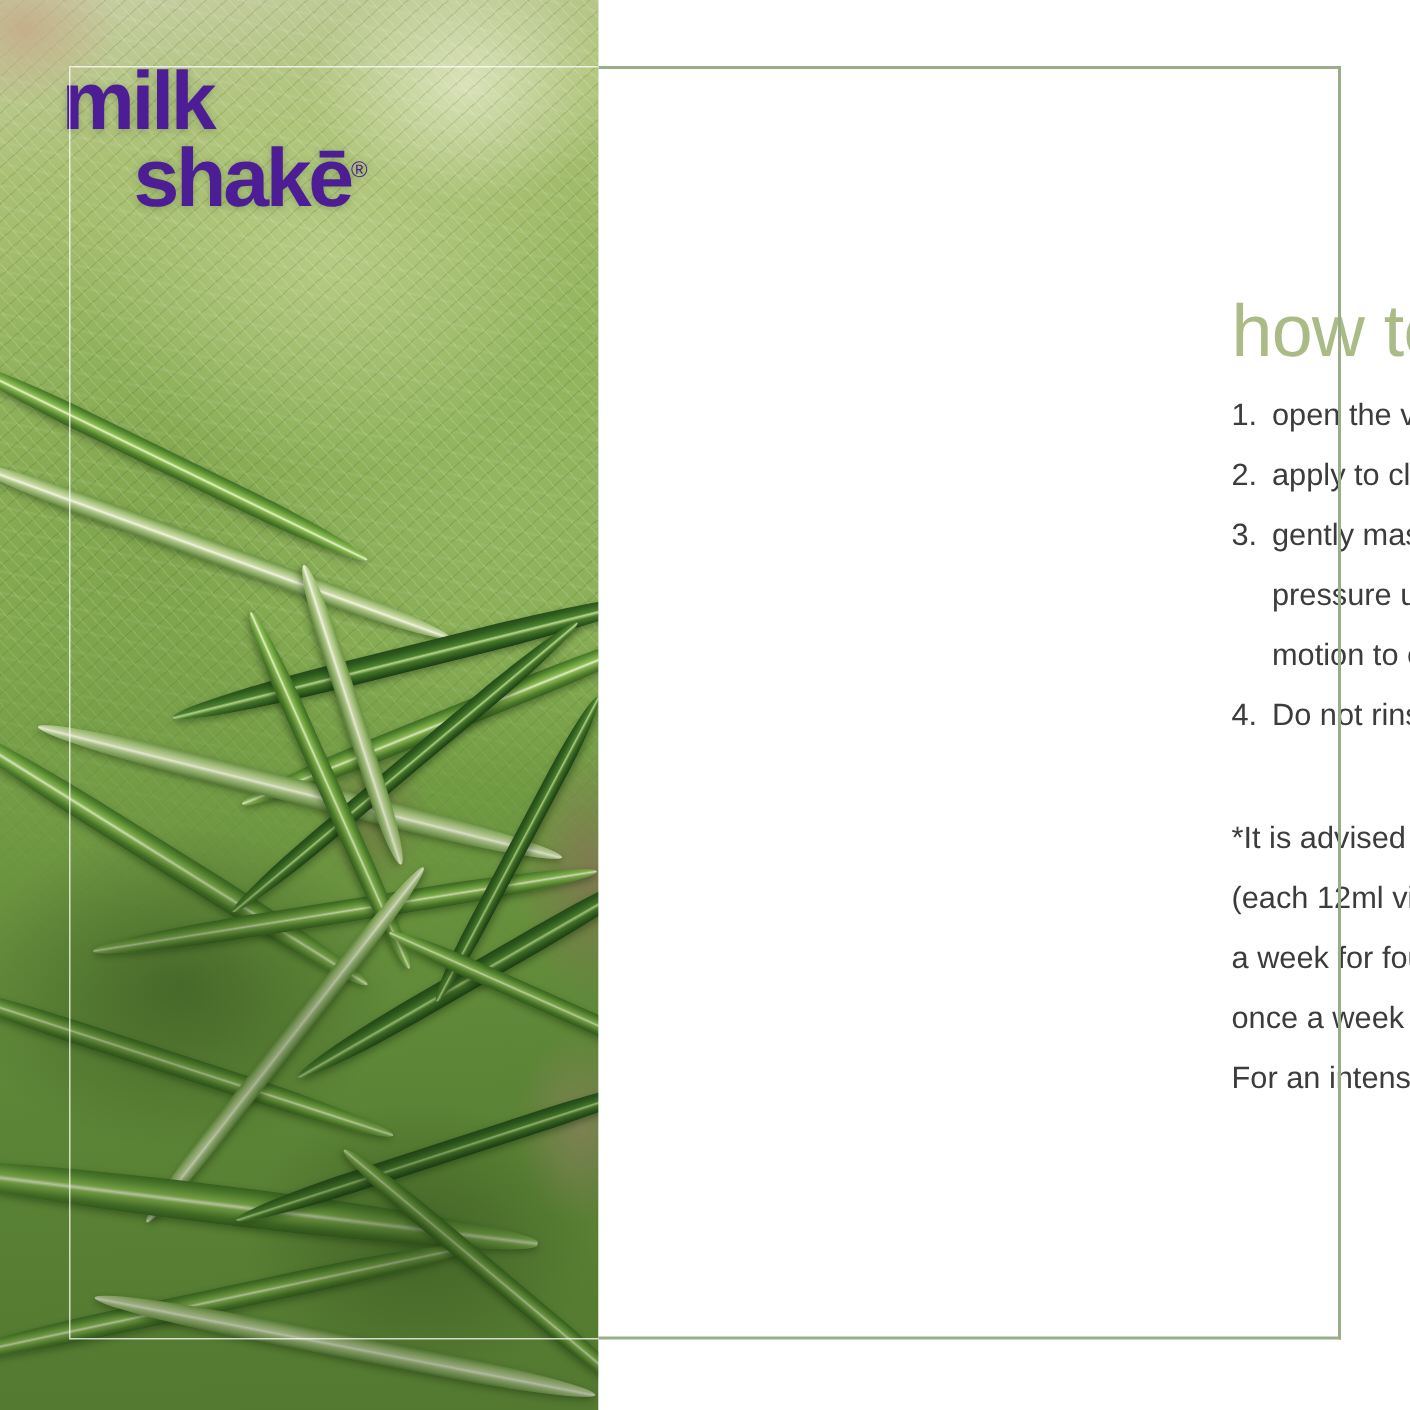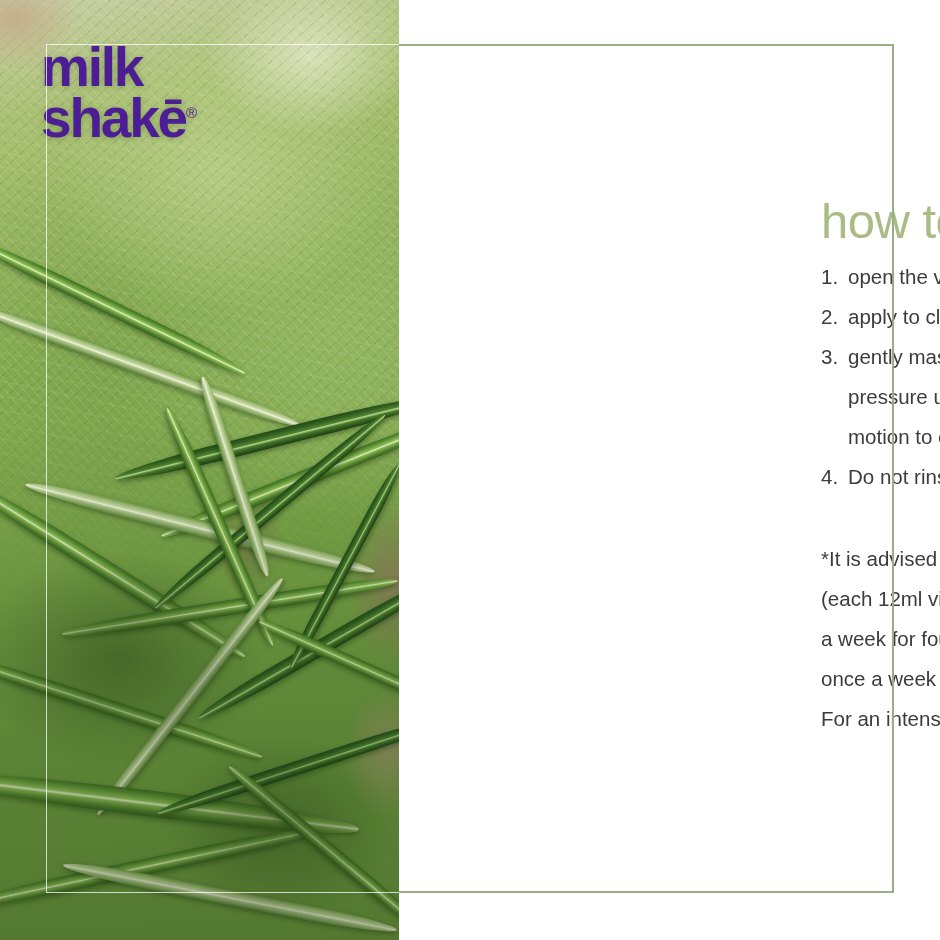--- a/index.html
+++ b/index.html
@@ -98,21 +98,21 @@
     left: 41px;
     top: 42px;
     color: #4c1d95;
     font-weight: bold;
     font-size: 55px;
     line-height: .92;
     letter-spacing: -2.2px;
     text-shadow: 0 1px 6px rgba(40,70,20,.30);
     user-select: none;
   }
-  .logo .l2 { position: relative; display: inline-block; }
+  .logo .l2 { position: relative; display: inline-block; margin-left: 48px; }
   .logo .reg {
     font-size: 15px;
     vertical-align: super;
     letter-spacing: 0;
     font-weight: normal;
   }
 
   
   .photo-frame {
     position: absolute;

